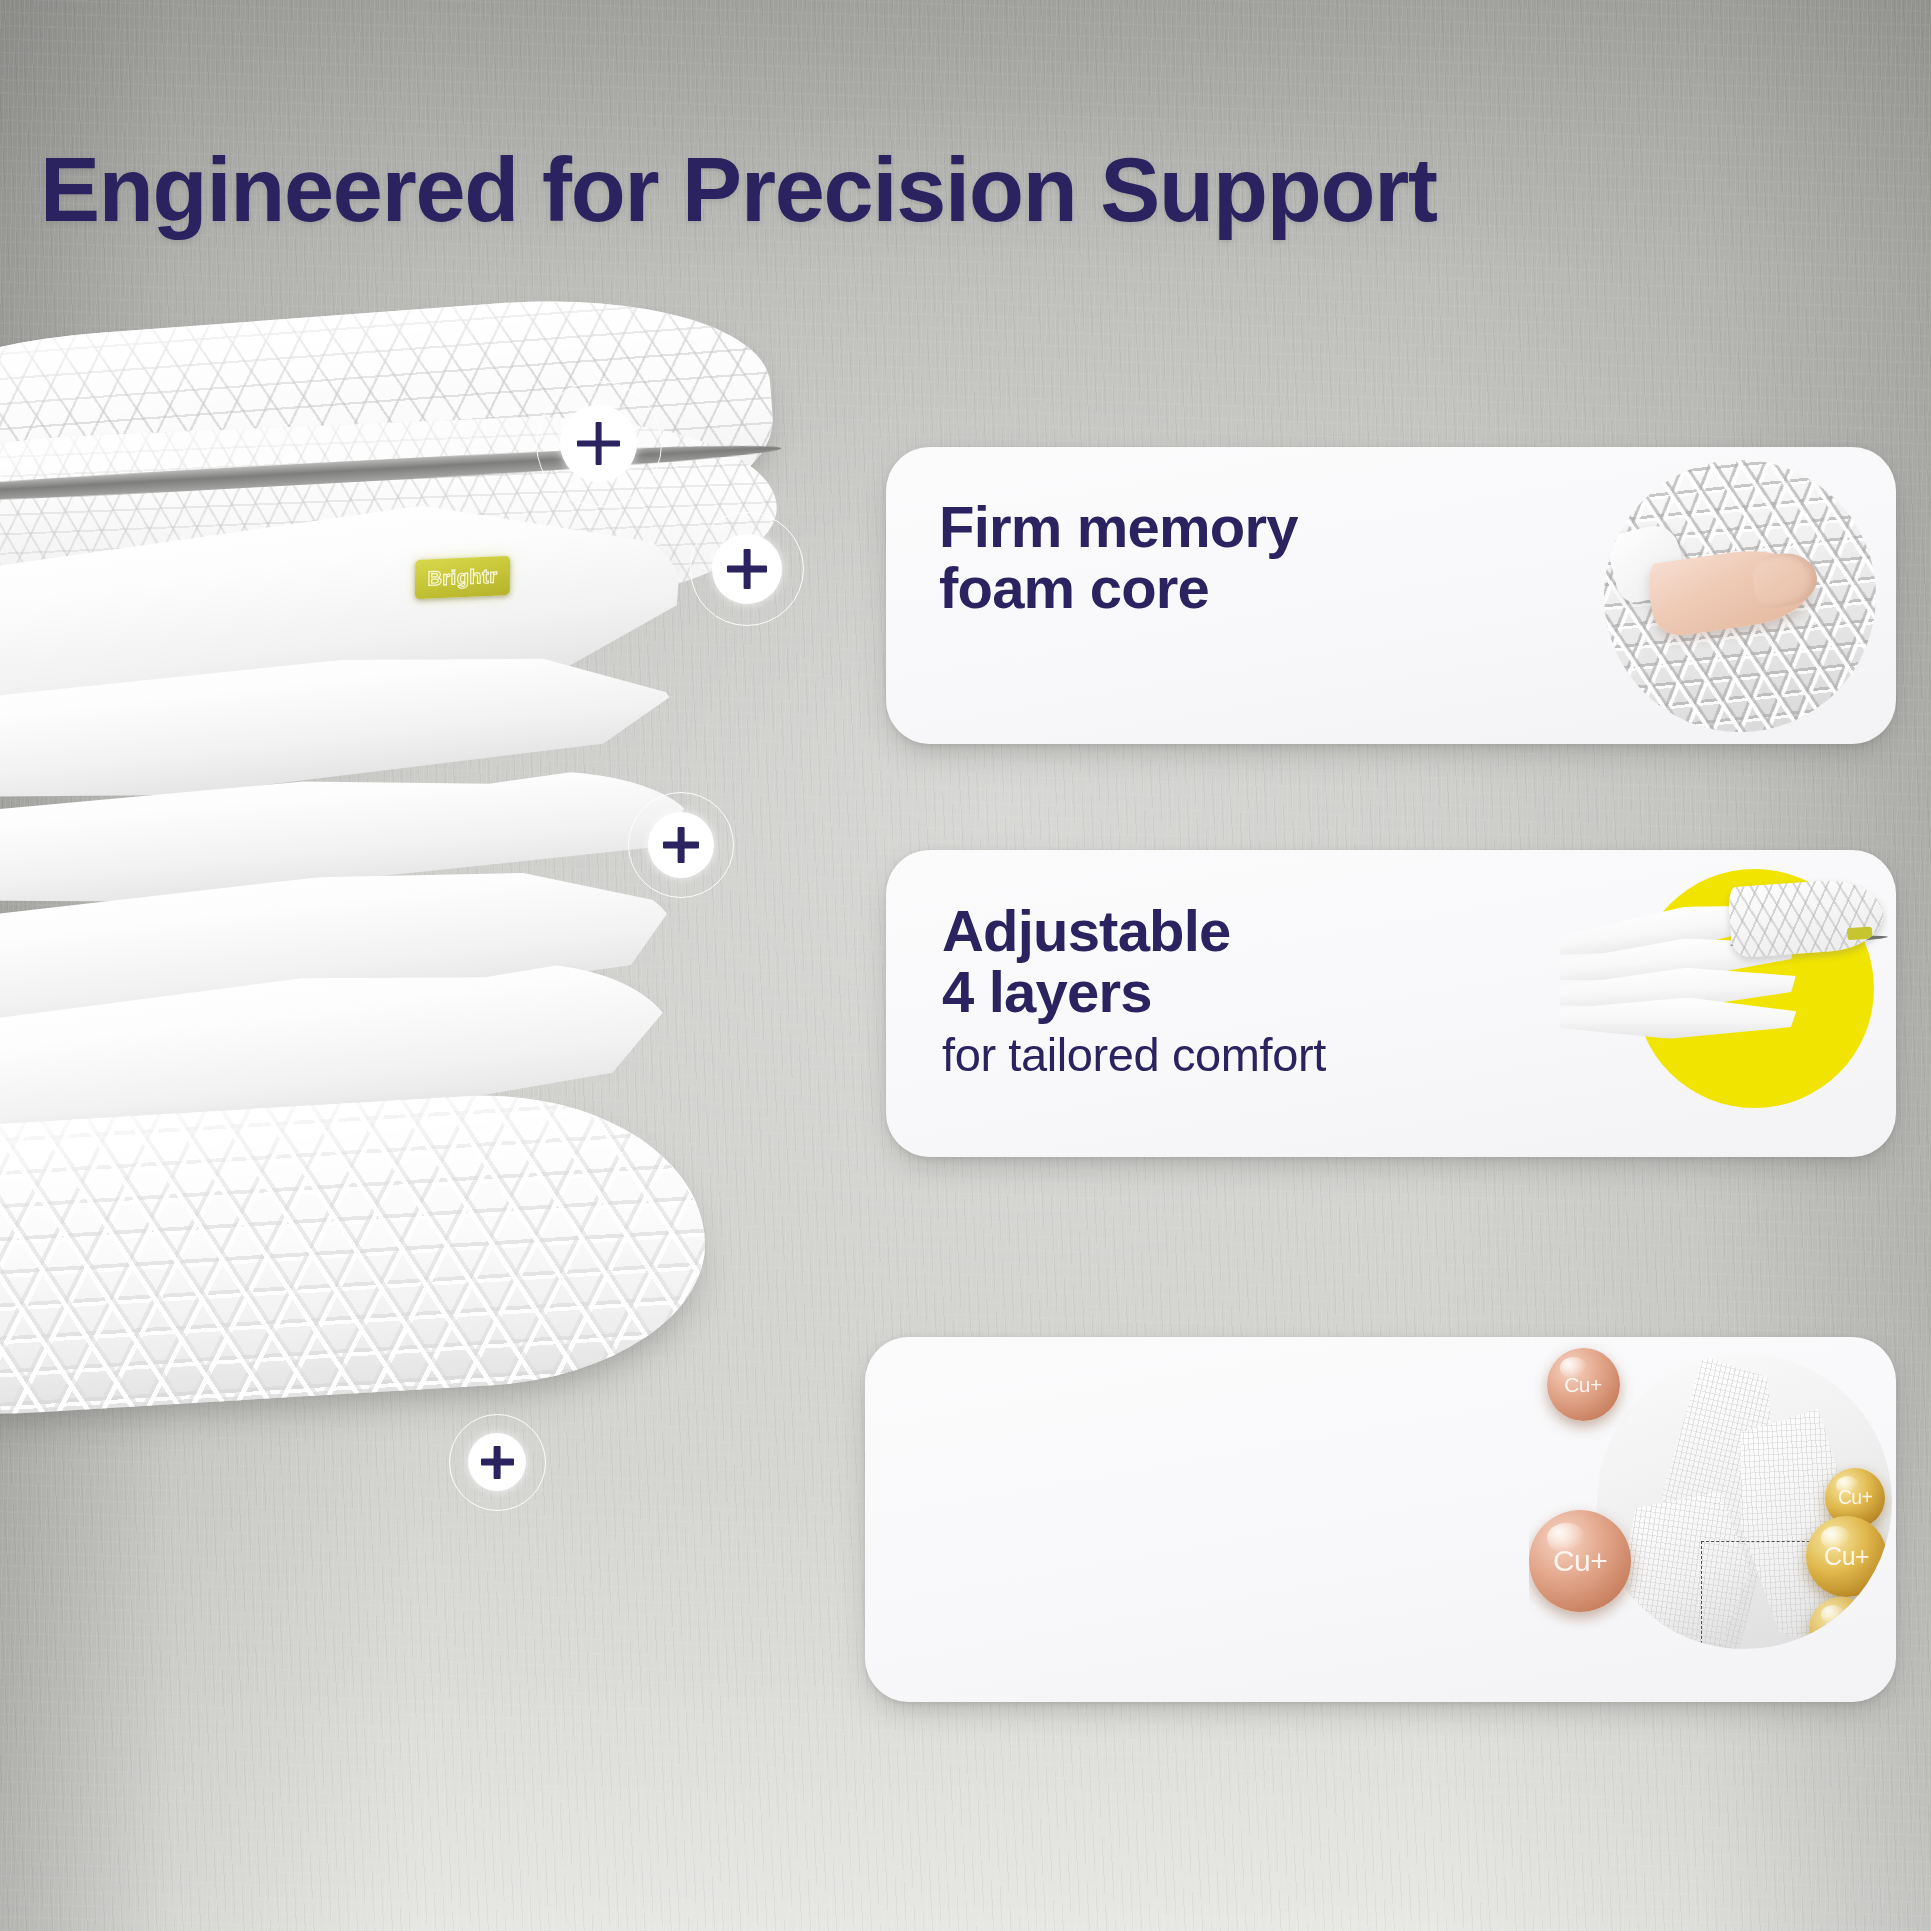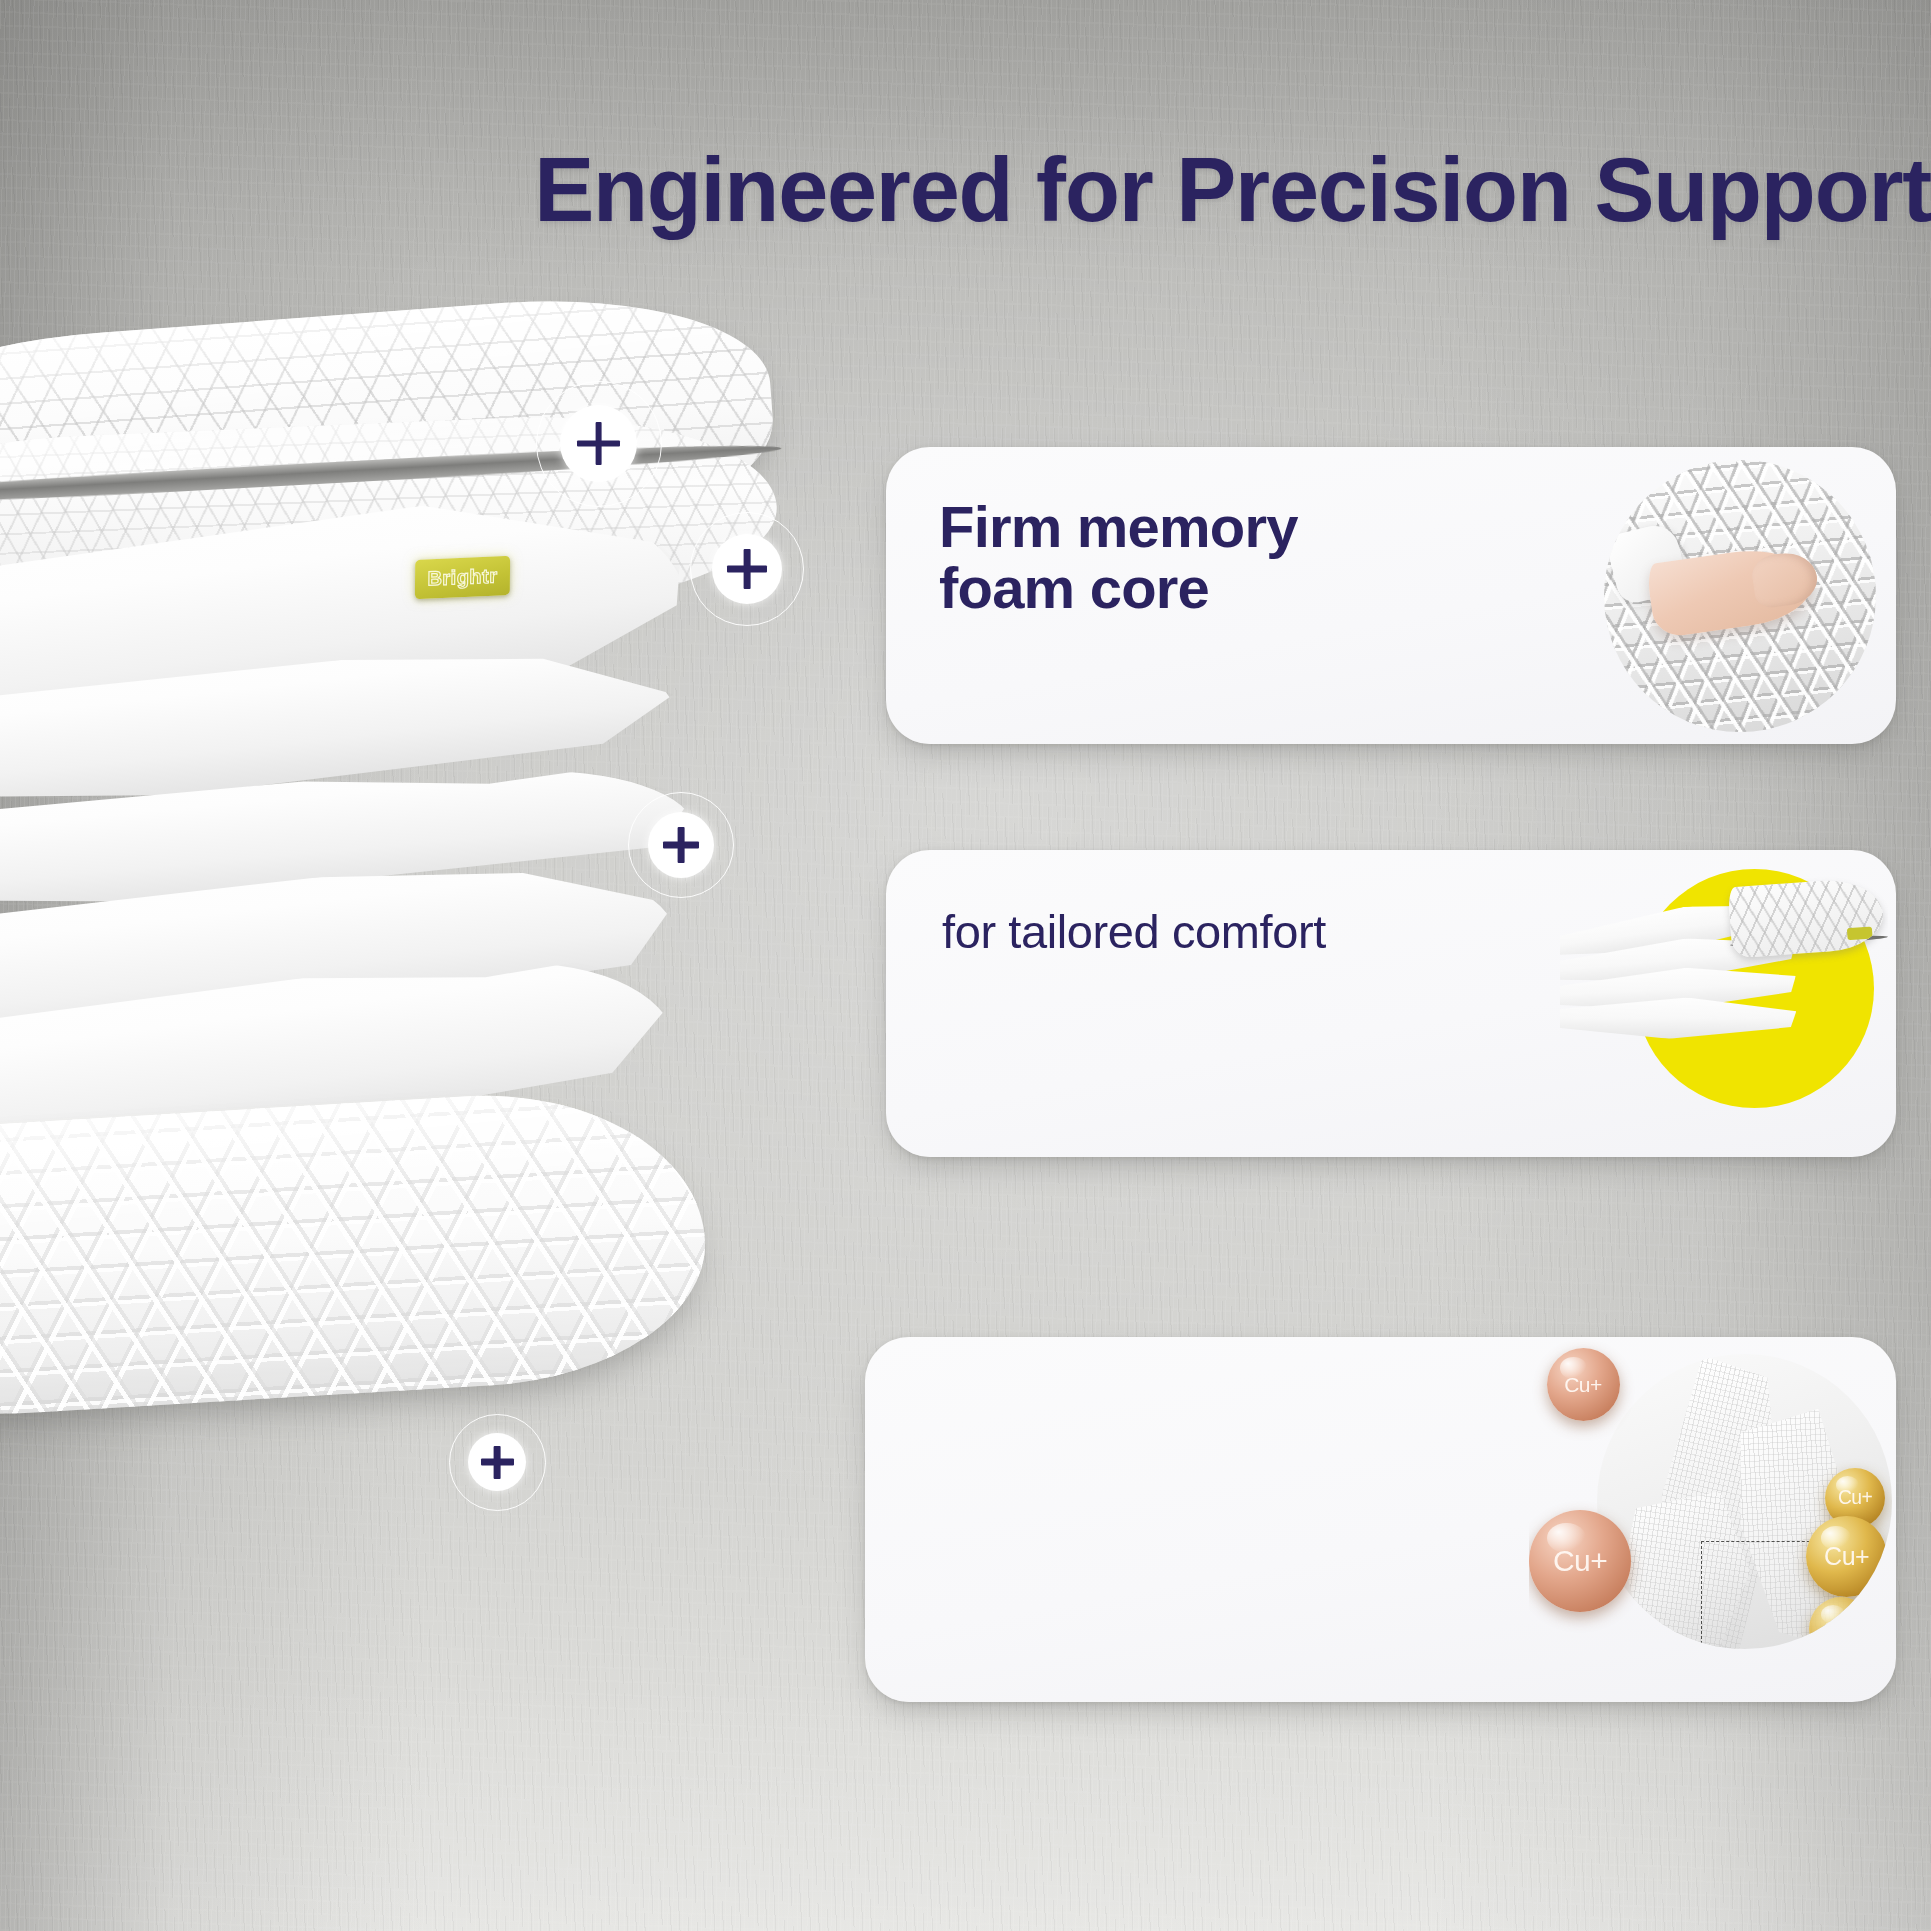--- a/index.html
+++ b/index.html
@@ -27,21 +27,21 @@
     position:absolute; inset:0; opacity:.10;
     background-image:
       repeating-linear-gradient(91deg, rgba(255,255,255,.7) 0 1px, rgba(0,0,0,0) 1px 4.8px),
       repeating-linear-gradient(87deg, rgba(0,0,0,.35) 0 1px, rgba(0,0,0,0) 1px 8.7px),
       repeating-linear-gradient(2deg, rgba(255,255,255,.4) 0 1.9px, rgba(0,0,0,0) 1.9px 13.5px);
   }
 
   
   #title {
     position:absolute; left:0; right:0; top:145px;
-    text-align:right;
+    text-align:left;
     font-size:90px; line-height:1.0;
     font-weight:bold;
     letter-spacing:-1.2px;
     color:#2b2360;
     text-shadow:0 1.9px 4.8px rgba(120,120,118,.30);
     font-stretch:condensed;
     padding-left:40px;
   }
 
   
@@ -429,20 +429,22 @@
     <div id="t1-circ">
       <div id="t1-pat"></div>
       <div id="t1-sleeve"></div>
       <div id="t1-hand"></div>
     </div>
   </div>
 </div>
 
 <div class="card" id="card2">
   <div class="card-text">
+    <div class="card-title">Adjustable
+4 layers</div>
     <div class="card-sub">for tailored comfort</div>
   </div>
   <div class="thumb" id="thumb2">
     <div id="t2-yellow"></div>
     <div id="t2-stack">
       <div class="flayer"></div>
       <div class="flayer"></div>
       <div class="flayer"></div>
       <div class="flayer"></div>
     </div>

